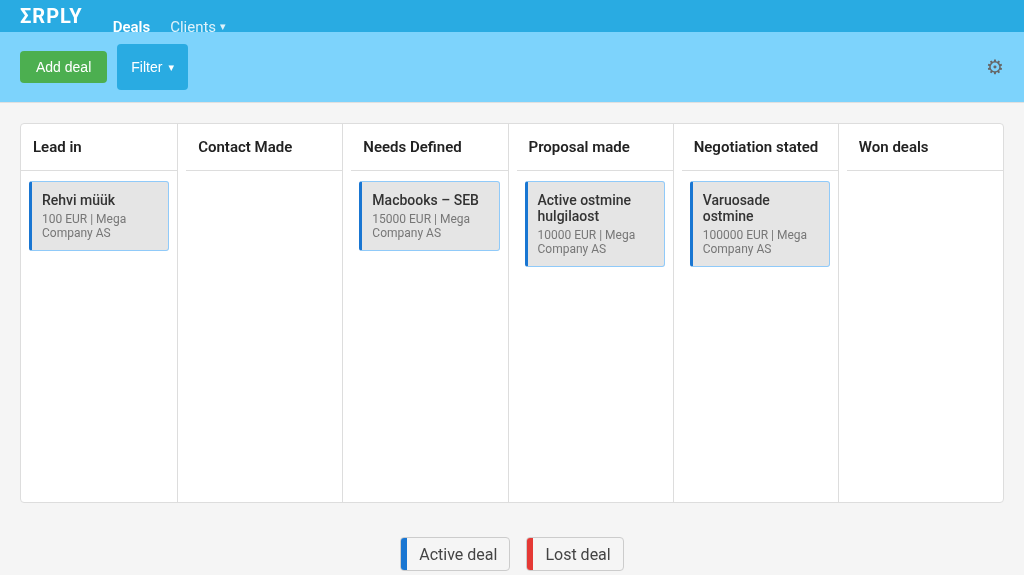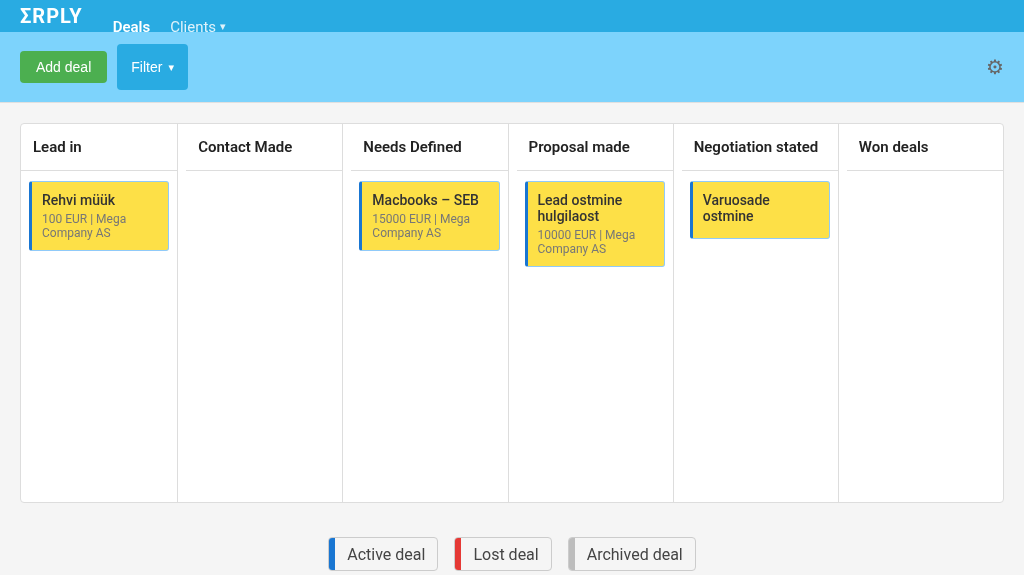--- a/index.html
+++ b/index.html
@@ -109,21 +109,21 @@
       flex-direction: column;
       gap: 8px;
     }
 
     
     .deal-card {
       border: 1px solid #90caf9;
       border-left: 3px solid #1976d2;
       border-radius: 3px;
       padding: 10px 10px;
-      background: #fde047;
+      background: #e5e5e5;
       cursor: pointer;
     }
     .deal-title {
       font-size: 14px;
       font-weight: 500;
       color: #333;
       margin-bottom: 4px;
     }
     .deal-meta {
       font-size: 12px;
@@ -204,47 +204,44 @@
           <div class="deal-card ">
             <div class="deal-title">Macbooks – SEB</div>
             <div class="deal-meta">15000 EUR | Mega Company AS</div>
           </div>
         </div>
       </div>
       <div class="column">
         <div class="col-header">Proposal made</div>
         <div class="col-body">
           <div class="deal-card ">
-            <div class="deal-title">Lead ostmine hulgilaost</div>
+            <div class="deal-title">Active ostmine hulgilaost</div>
             <div class="deal-meta">10000 EUR | Mega Company AS</div>
           </div>
         </div>
       </div>
       <div class="column">
         <div class="col-header">Negotiation stated</div>
         <div class="col-body">
           <div class="deal-card ">
             <div class="deal-title">Varuosade ostmine</div>
+            <div class="deal-meta">100000 EUR | Mega Company AS</div>
           </div>
         </div>
       </div>
       <div class="column">
         <div class="col-header">Won deals</div>
         <div class="col-body"></div>
       </div>
     </div>
 </div>
 
 <div class="legend" id="legend">
 
 <div class="legend-item">
       <div class="legend-bar" style="background: rgb(25, 118, 210);"></div>
       <span class="legend-label">Active deal</span>
     </div>
     <div class="legend-item">
       <div class="legend-bar" style="background: rgb(229, 57, 53);"></div>
       <span class="legend-label">Lost deal</span>
     </div>
-    <div class="legend-item">
-      <div class="legend-bar" style="background: rgb(189, 189, 189);"></div>
-      <span class="legend-label">Archived deal</span>
-    </div>
   </div>
 
 </body></html>

